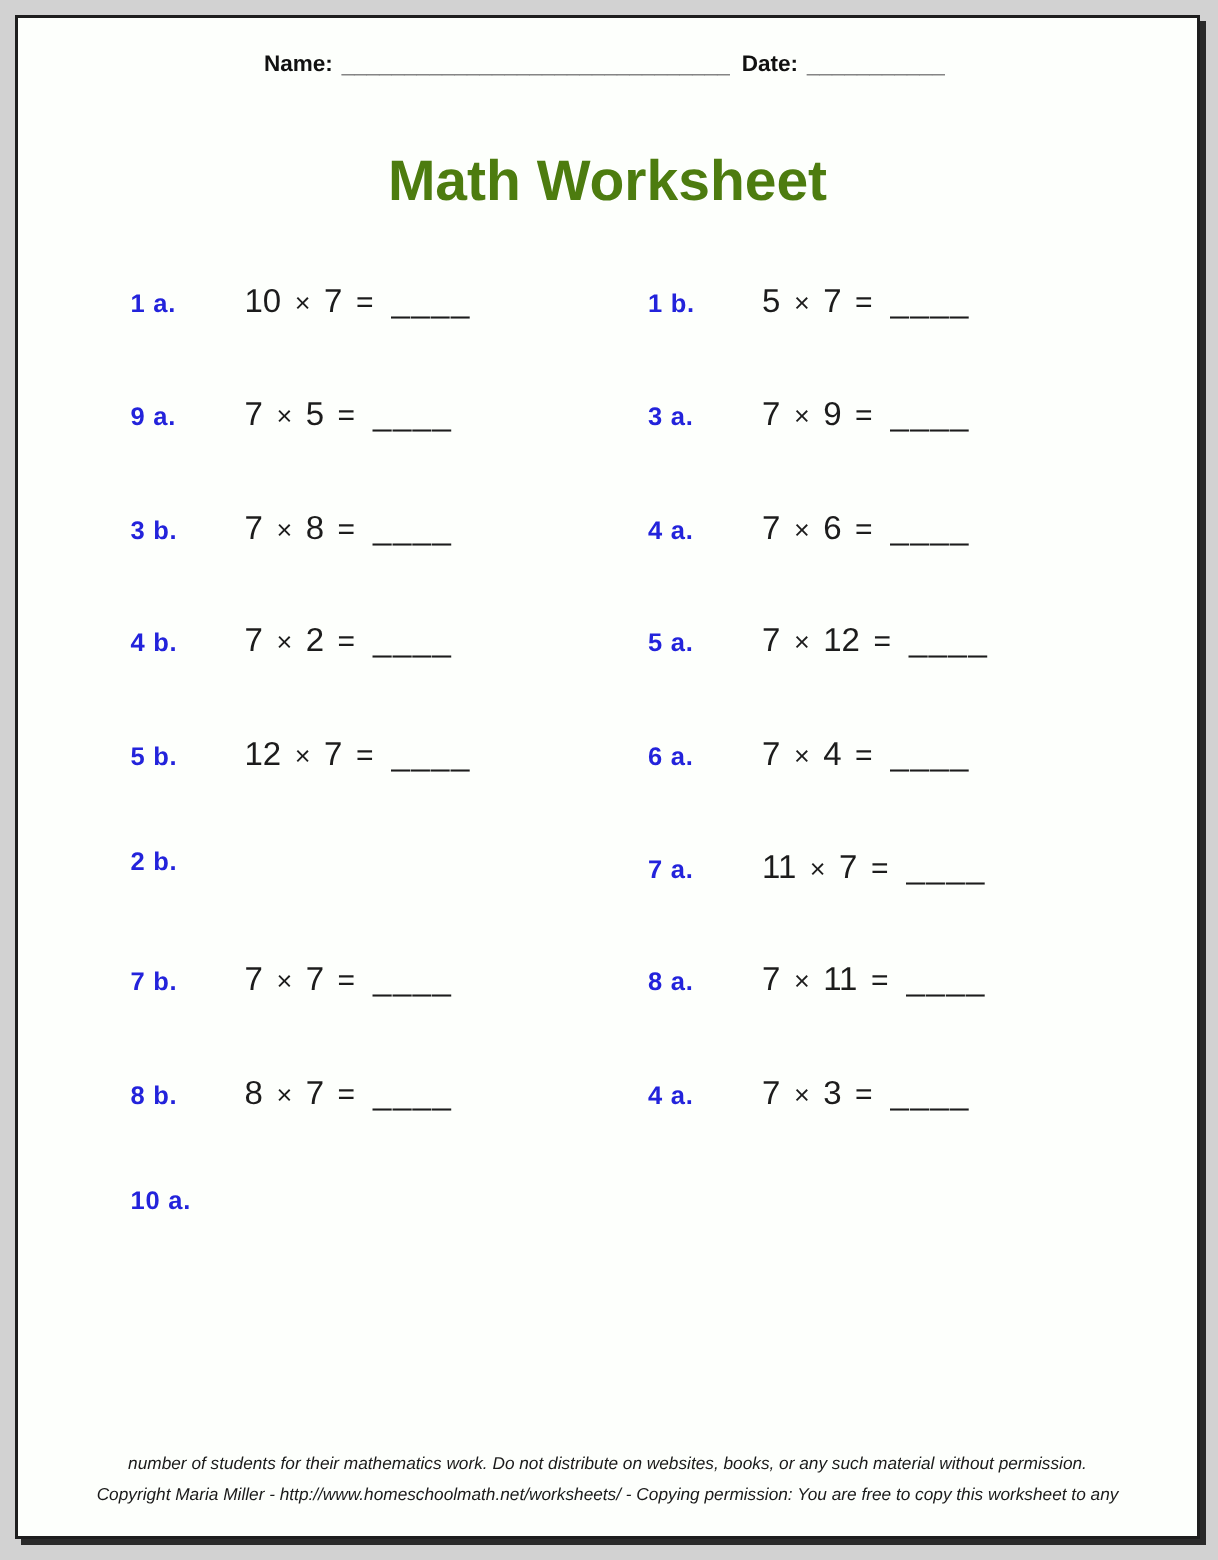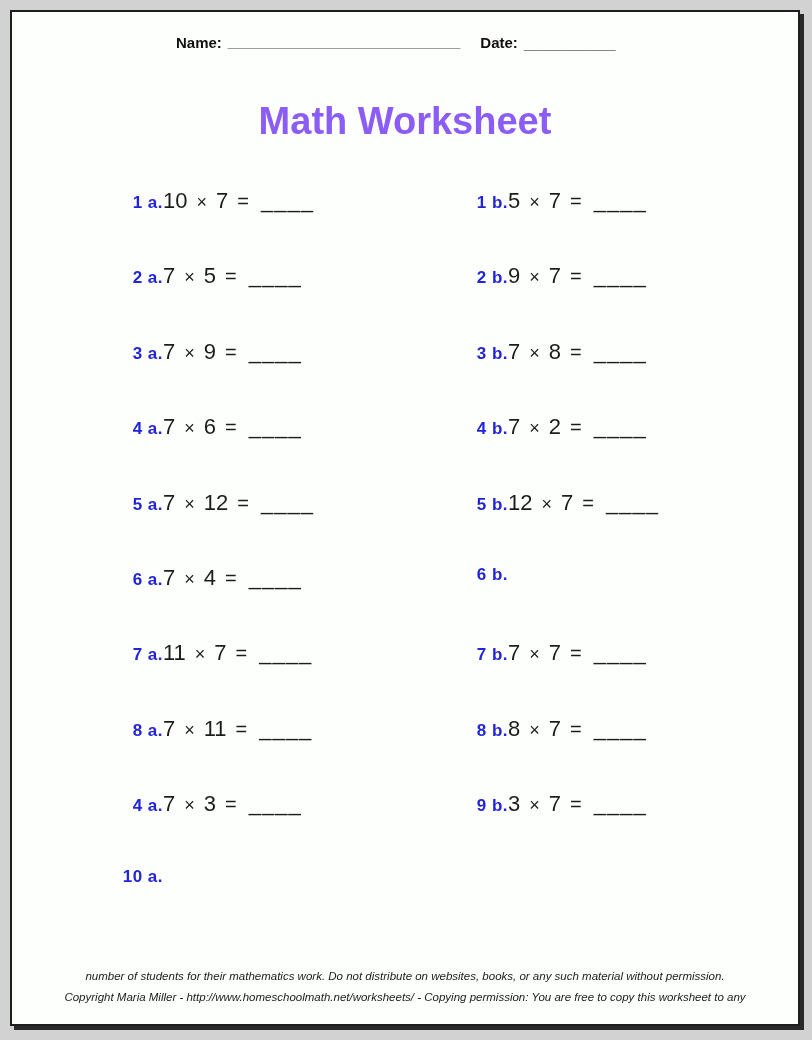--- a/index.html
+++ b/index.html
@@ -34,47 +34,46 @@
     font-weight: bold;
     font-size: 15px;
     color: #111;
     margin-right: 6px;
   }
   .fill-line {
     font-size: 15px;
     color: #808080;
     letter-spacing: 0;
   }
-  .name-gap { margin-right: 20px; font-family: Liberation Serif, serif; }
+  .name-gap { margin-right: 8px; }
   
   .title {
     position: absolute;
     top: 88px;
     left: 0;
     width: 100%;
     text-align: center;
     font-size: 38px;
     font-weight: bold;
-    color: #8b5cf6;
+    color: #4d7c0f;
     letter-spacing: 0;
     margin: 0;
   }
   
   .problems-grid {
     position: absolute;
     top: 176px;
     left: 75px;
     display: grid;
     grid-template-columns: 345px 345px;
     grid-auto-rows: 75.4px;
   }
   .problem {
     display: flex;
     align-items: baseline;
-    text-align: right;
   }
   .problem-number {
     width: 76px;
     flex: 0 0 76px;
     font-size: 17px;
     font-weight: bold;
     color: #2323db;
     letter-spacing: 0.5px;
   }
   .equation {
@@ -130,28 +129,24 @@
       <span class="problem-number">1 a.</span>
       <span class="equation"><span>10</span><span class="op-x">×</span><span>7</span><span class="op-eq">=</span><span class="answer-blank">____</span></span>
     </div>
 
     <div class="problem">
       <span class="problem-number">1 b.</span>
       <span class="equation"><span>5</span><span class="op-x">×</span><span>7</span><span class="op-eq">=</span><span class="answer-blank">____</span></span>
     </div>
 
     <div class="problem">
-      <span class="problem-number">2 a.</span>
+      <span class="problem-number">9 a.</span>
       <span class="equation"><span>7</span><span class="op-x">×</span><span>5</span><span class="op-eq">=</span><span class="answer-blank">____</span></span>
     </div>
 
-    <div class="problem">
-      <span class="problem-number">2 b.</span>
-      <span class="equation"><span>9</span><span class="op-x">×</span><span>7</span><span class="op-eq">=</span><span class="answer-blank">____</span></span>
-    </div>
 
     <div class="problem">
       <span class="problem-number">3 a.</span>
       <span class="equation"><span>7</span><span class="op-x">×</span><span>9</span><span class="op-eq">=</span><span class="answer-blank">____</span></span>
     </div>
 
     <div class="problem">
       <span class="problem-number">3 b.</span>
       <span class="equation"><span>7</span><span class="op-x">×</span><span>8</span><span class="op-eq">=</span><span class="answer-blank">____</span></span>
     </div>
@@ -175,21 +170,21 @@
       <span class="problem-number">5 b.</span>
       <span class="equation"><span>12</span><span class="op-x">×</span><span>7</span><span class="op-eq">=</span><span class="answer-blank">____</span></span>
     </div>
 
     <div class="problem">
       <span class="problem-number">6 a.</span>
       <span class="equation"><span>7</span><span class="op-x">×</span><span>4</span><span class="op-eq">=</span><span class="answer-blank">____</span></span>
     </div>
 
     <div class="problem">
-      <span class="problem-number">6 b.</span>
+      <span class="problem-number">2 b.</span>
     </div>
 
     <div class="problem">
       <span class="problem-number">7 a.</span>
       <span class="equation"><span>11</span><span class="op-x">×</span><span>7</span><span class="op-eq">=</span><span class="answer-blank">____</span></span>
     </div>
 
     <div class="problem">
       <span class="problem-number">7 b.</span>
       <span class="equation"><span>7</span><span class="op-x">×</span><span>7</span><span class="op-eq">=</span><span class="answer-blank">____</span></span>
@@ -203,24 +198,20 @@
     <div class="problem">
       <span class="problem-number">8 b.</span>
       <span class="equation"><span>8</span><span class="op-x">×</span><span>7</span><span class="op-eq">=</span><span class="answer-blank">____</span></span>
     </div>
 
     <div class="problem">
       <span class="problem-number">4 a.</span>
       <span class="equation"><span>7</span><span class="op-x">×</span><span>3</span><span class="op-eq">=</span><span class="answer-blank">____</span></span>
     </div>
 
-    <div class="problem">
-      <span class="problem-number">9 b.</span>
-      <span class="equation"><span>3</span><span class="op-x">×</span><span>7</span><span class="op-eq">=</span><span class="answer-blank">____</span></span>
-    </div>
 
     <div class="problem">
       <span class="problem-number">10 a.</span>
     </div>
 
   </div>
 
   <div class="footer">
     <div>number of students for their mathematics work. Do not distribute on websites, books, or any such material without permission.</div>
     <div>Copyright Maria Miller - http://www.homeschoolmath.net/worksheets/ - Copying permission: You are free to copy this worksheet to any</div>

